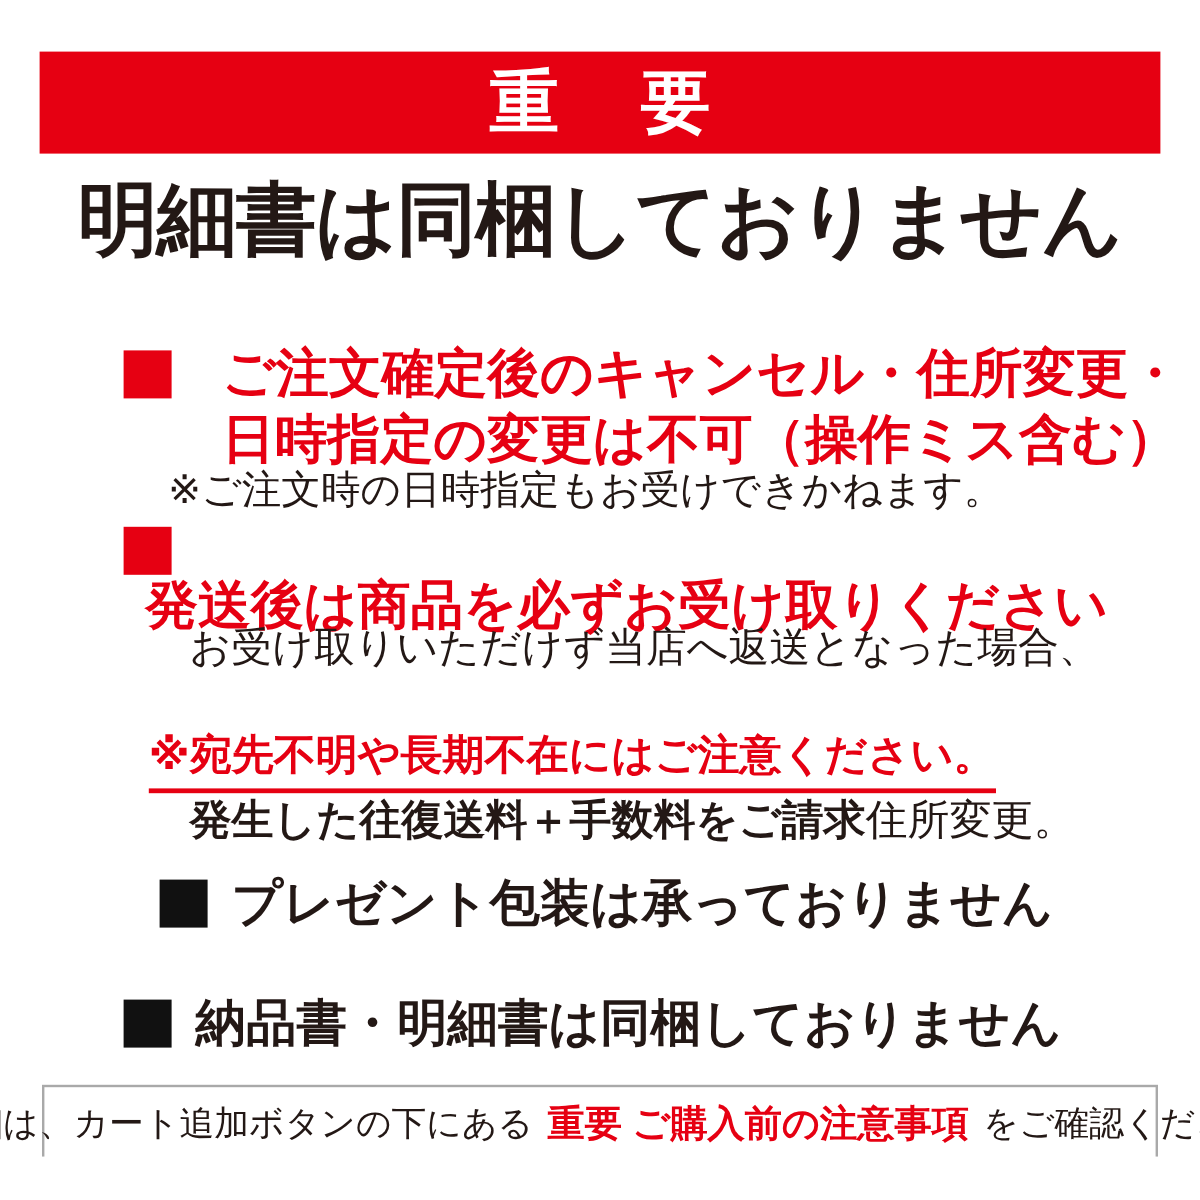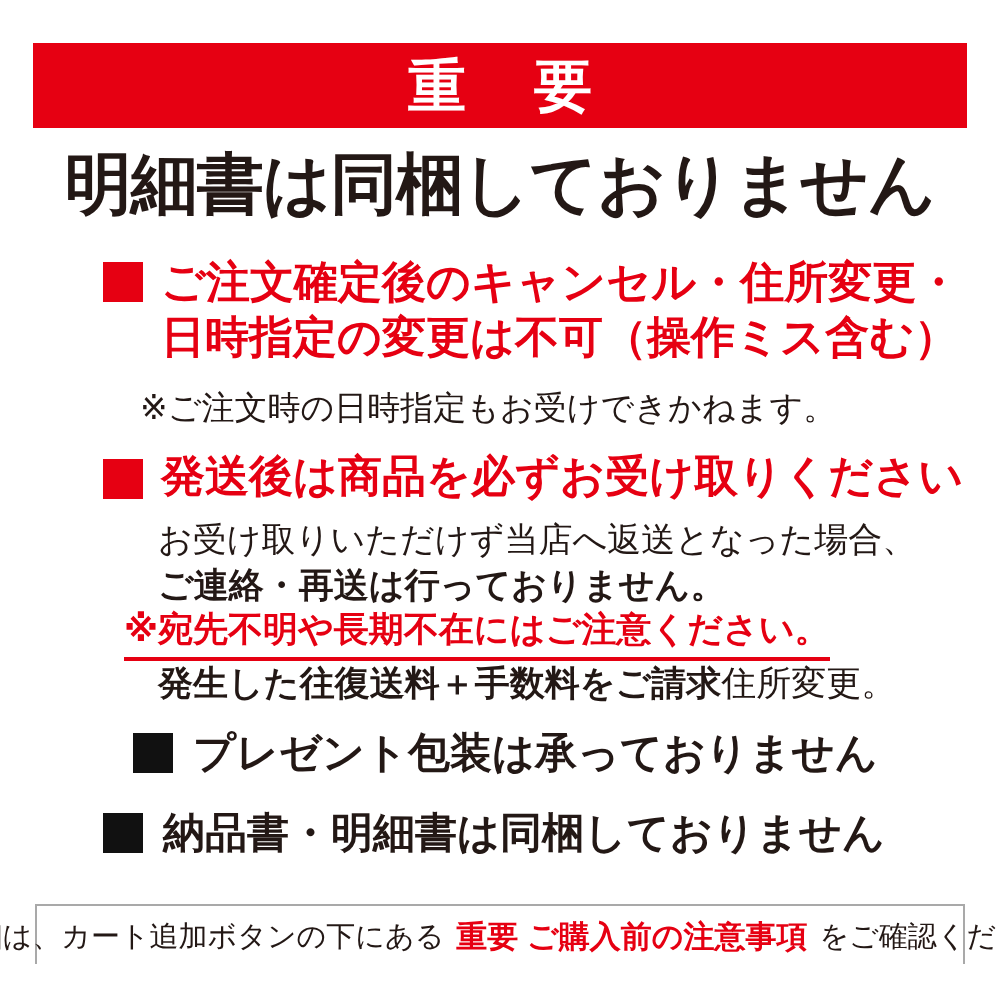--- a/index.html
+++ b/index.html
@@ -57,41 +57,41 @@
     align-items: flex-start;
   }
   .sq {
     width: 40px; height: 40px;
     flex: 0 0 40px;
   }
   .sq.red { background: #e60012; }
   .sq.black { background: #111111; }
 
   
-  .sec1 { top: 254px; }
+  .sec1 { top: 284px; gap: 24px; }
   .sec1 .sq { margin-top: 8px; }
   .sec1-text {
     margin-left: 18px;
     color: #e60012;
     font-size: 44px;
     font-weight: 900;
     line-height: 55px;
     white-space: nowrap;
   }
   .sec1-note {
     position: absolute;
     left: 140px; top: 386px;
     color: #231815;
     font-size: 33px;
     font-weight: 500;
     white-space: nowrap;
   }
 
   
-  .sec2 { top: 450px; }
+  .sec2 { top: 430px; flex-direction: column; }
   .sec2 .sq { margin-top: 9px; }
   .sec2-headline {
     margin-left: 18px;
     color: #e60012;
     font-size: 44px;
     font-weight: 900;
     line-height: 52px;
     white-space: nowrap;
   }
   .sec2-body1 {
@@ -127,21 +127,21 @@
     font-size: 35px;
     color: #231815;
     white-space: nowrap;
   }
   .sec2-charge .b { font-weight: 900; }
   .sec2-charge .r { font-weight: 500; }
 
   
   .item3 { top: 728px; padding-left: 30px; }
   .item3 .sq { margin-top: 5px; }
-  .item4 { top: 808px; }
+  .item4 { top: 828px; }
   .item4 .sq { margin-top: 5px; }
   .black-item-text {
     margin-left: 20px;
     color: #231815;
     font-size: 42px;
     font-weight: 900;
     line-height: 50px;
     white-space: nowrap;
   }
 
@@ -183,21 +183,20 @@
       <div>日時指定の変更は不可（操作ミス含む）</div>
     </div>
   </div>
   <div class="sec1-note">※ご注文時の日時指定もお受けできかねます。</div>
 
   <div class="bullet-row sec2">
     <div class="sq red"></div>
     <div class="sec2-headline">発送後は商品を必ずお受け取りください</div>
   </div>
   <div class="sec2-body1">お受け取りいただけず当店へ返送となった場合、</div>
-  <div class="sec2-body2">ご連絡・再送は行っておりません。</div>
   <div class="sec2-warning">※宛先不明や長期不在にはご注意ください。</div>
   <div class="sec2-charge">
     <span class="b">発生した往復送料＋手数料をご請求</span><span class="r">住所変更。</span>
   </div>
 
   <div class="bullet-row item3">
     <div class="sq black"></div>
     <div class="black-item-text">プレゼント包装は承っておりません</div>
   </div>
 

